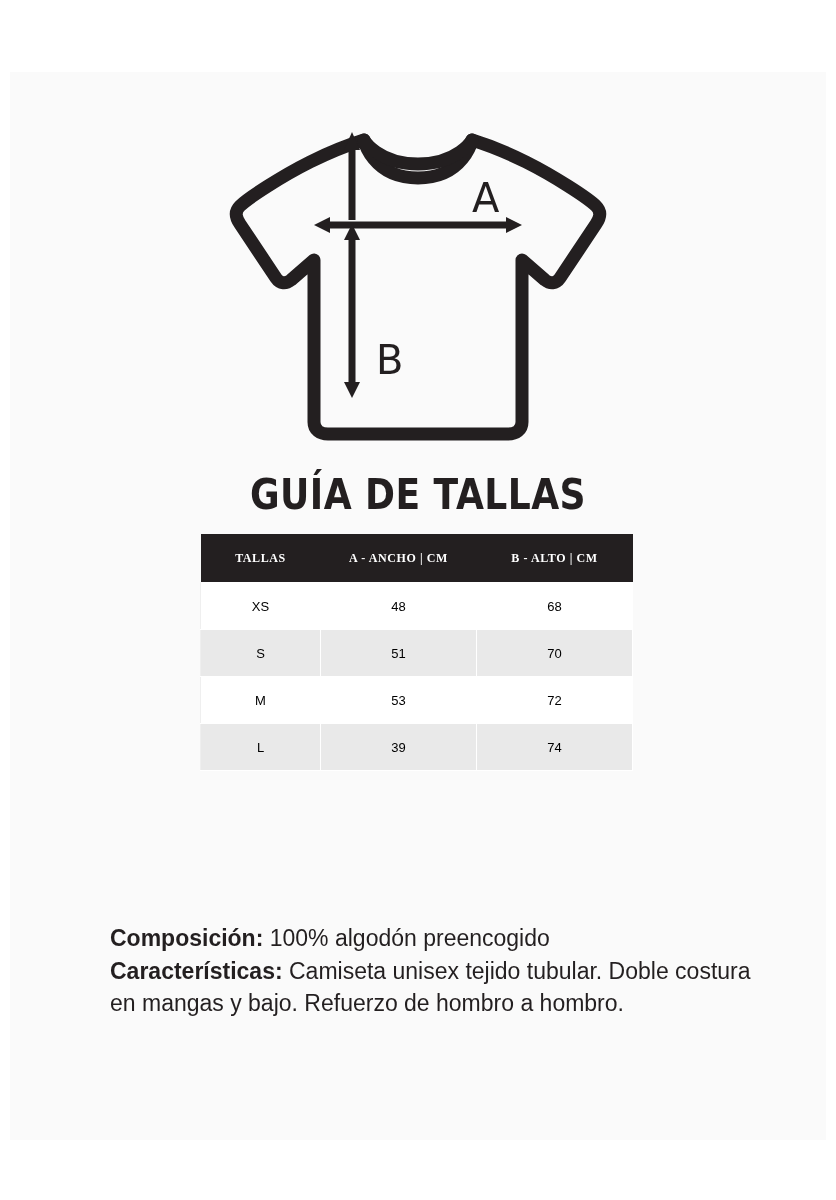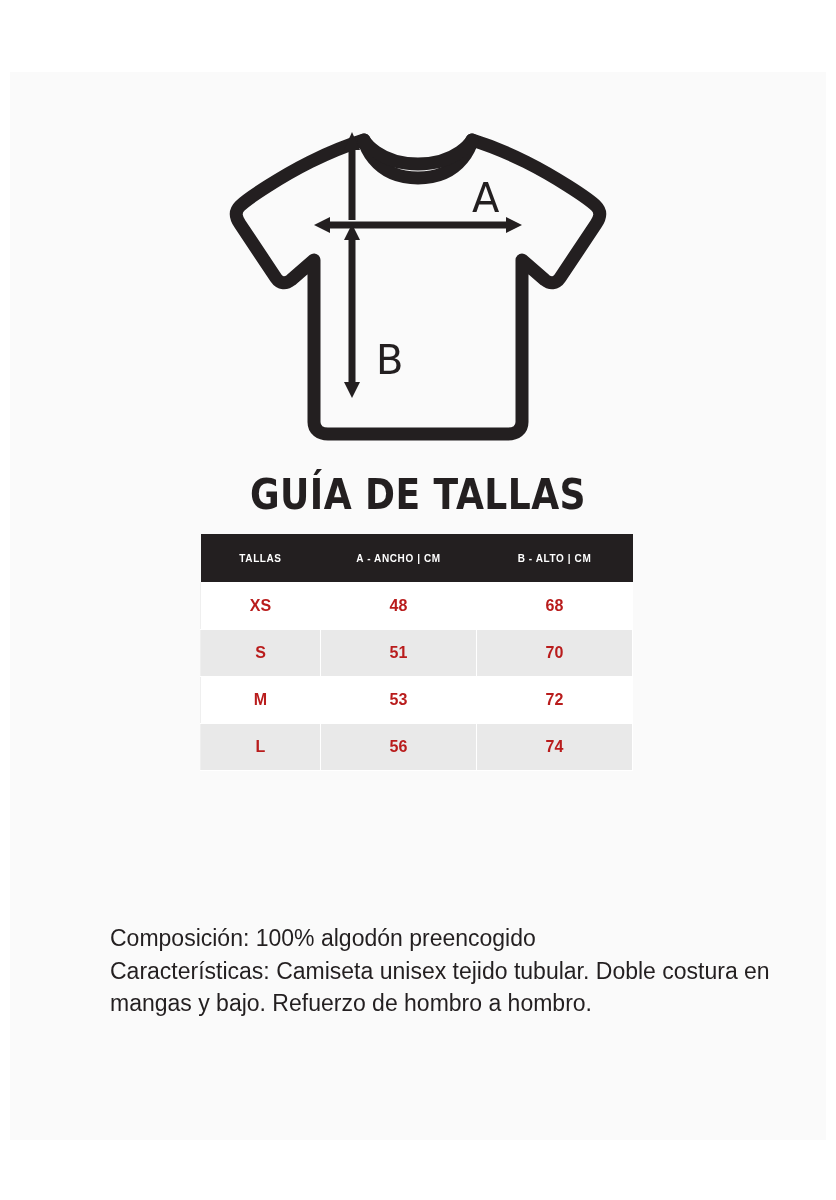--- a/index.html
+++ b/index.html
@@ -65,57 +65,58 @@
     width: 426px;
   }
   table.size-table {
     border-collapse: collapse;
     width: 426px;
     table-layout: fixed;
   }
   table.size-table th {
     background: #231f20;
     color: #ffffff;
-    font-size: 10px;
+    font-size: 12px;
     font-weight: bold;
     letter-spacing: 0.6px;
     height: 46px;
     text-align: center;
     border: none;
+    font-family: Liberation Serif, serif;
   }
   table.size-table th.col-size { width: 118px; }
   table.size-table th.col-a { width: 154px; margin-top: 40px; }
   table.size-table th.col-b { width: 154px; }
   table.size-table td {
     height: 44px;
     text-align: center;
-    font-size: 16px;
-    font-weight: bold;
-    color: #b91c1c;
+    font-size: 13px;
+    font-weight: normal;
+    color: #000000;
     border: 1px solid #ffffff;
     background: #ffffff;
   }
   table.size-table tr.alt td {
     background: #e9e9e9;
   }
   table.size-table tr td:first-child {
     border-left: 1px solid #efefef;
   }
   
   .notes {
     position: absolute;
     left: 100px;
     top: 850px;
     width: 660px;
     font-size: 23px;
     line-height: 1.42;
     color: #231f20;
   }
   .notes b {
-    font-weight: normal;
+    font-weight: bold;
   }
 </style>
 </head>
 <body>
 
 <div class="page">
   <div class="sheet">
 
     <div class="shirt-wrap">
       <svg class="shirt-svg" width="400" height="360" viewBox="0 0 400 360">
@@ -187,21 +188,21 @@
             <td>51</td>
             <td>70</td>
           </tr>
           <tr>
             <td>M</td>
             <td>53</td>
             <td>72</td>
           </tr>
           <tr class="alt">
             <td>L</td>
-            <td>56</td>
+            <td>39</td>
             <td>74</td>
           </tr>
         </tbody>
       </table>
     </div>
 
     <div class="notes">
       <div>
         <b>Composición:</b><span> 100% algodón preencogido</span>
       </div>

